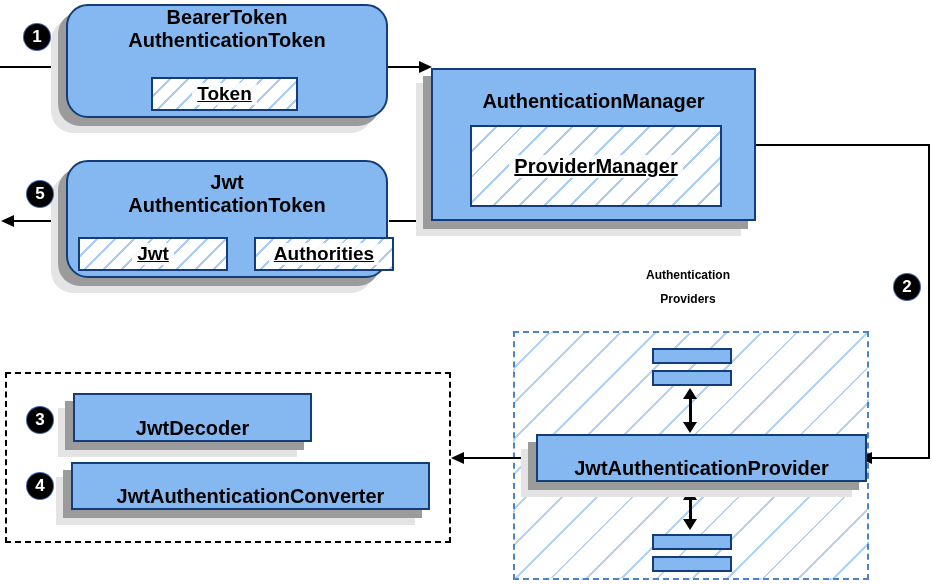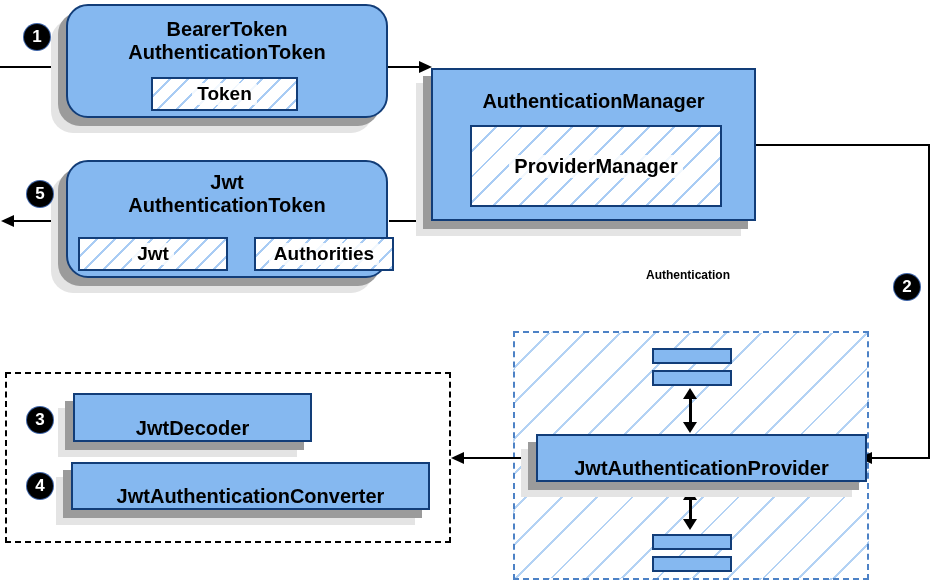--- a/index.html
+++ b/index.html
@@ -16,21 +16,21 @@
   .rounded{border-radius:22px;}
   .node-title{
     width:100%;text-align:center;font-weight:bold;font-size:20px;line-height:23px;
   }
   .center-label{display:flex;align-items:flex-end;justify-content:center;
     font-weight:bold;font-size:20px;}
   
   .chip{
     position:absolute;background-color:#fff;border:2px solid #123D78;
     display:flex;align-items:center;justify-content:center;
-    font-weight:bold;font-size:19px;
+    font-weight:bold;font-size:19px;text-decoration:underline;
   }
   .hatch-sm{
     background-image:repeating-linear-gradient(135deg,
       rgba(255,255,255,0) 0px,rgba(255,255,255,0) 11px,#A9CCF4 11px,#A9CCF4 13px);
   }
   .hatch-md{
     background-image:repeating-linear-gradient(135deg,
       rgba(255,255,255,0) 0px,rgba(255,255,255,0) 16px,#A9CCF4 16px,#A9CCF4 18px);
   }
   .plate{background:rgba(255,255,255,0.85);padding:0 5px;border-radius:2px;}
@@ -102,21 +102,21 @@
     <div class="tri tri-up" style="left:683px;top:489px;"></div>
     <div class="vline" style="left:689px;top:498px;width:3px;height:22px;"></div>
     <div class="tri tri-down" style="left:683px;top:519px;"></div>
   </div>
 
   <div class="bar" style="left:652px;top:348px;"></div>
   <div class="bar" style="left:652px;top:370px;"></div>
   <div class="bar" style="left:652px;top:534px;"></div>
   <div class="bar" style="left:652px;top:556px;"></div>
 
-  <div class="node rounded" style="left:66px;top:4px;width:322px;height:114px;padding-top:12px;">
+  <div class="node rounded" style="left:66px;top:4px;width:322px;height:114px;">
     <div class="node-title">
       <div>BearerToken</div>
       <div>AuthenticationToken</div>
     </div>
   </div>
   <div class="chip hatch-sm" style="left:151px;top:77px;width:147px;height:34px;">
     <span class="plate">Token</span>
   </div>
 
   <div class="node" style="left:431px;top:68px;width:325px;height:153px;padding-top:20px;">
@@ -146,20 +146,21 @@
   <div class="node center-label" style="left:73px;top:393px;width:239px;height:49px;">
     <span>JwtDecoder</span>
   </div>
 
   <div class="node center-label" style="left:71px;top:462px;width:359px;height:48px;">
     <span>JwtAuthenticationConverter</span>
   </div>
 
   <div class="group-label">
     <div>Authentication</div>
+    <div>Providers</div>
   </div>
 
   <div class="badge" style="left:24px;top:24px;">
     <span>1</span>
   </div>
   <div class="badge" style="left:894px;top:274px;">
     <span>2</span>
   </div>
   <div class="badge" style="left:27px;top:407px;">
     <span>3</span>

